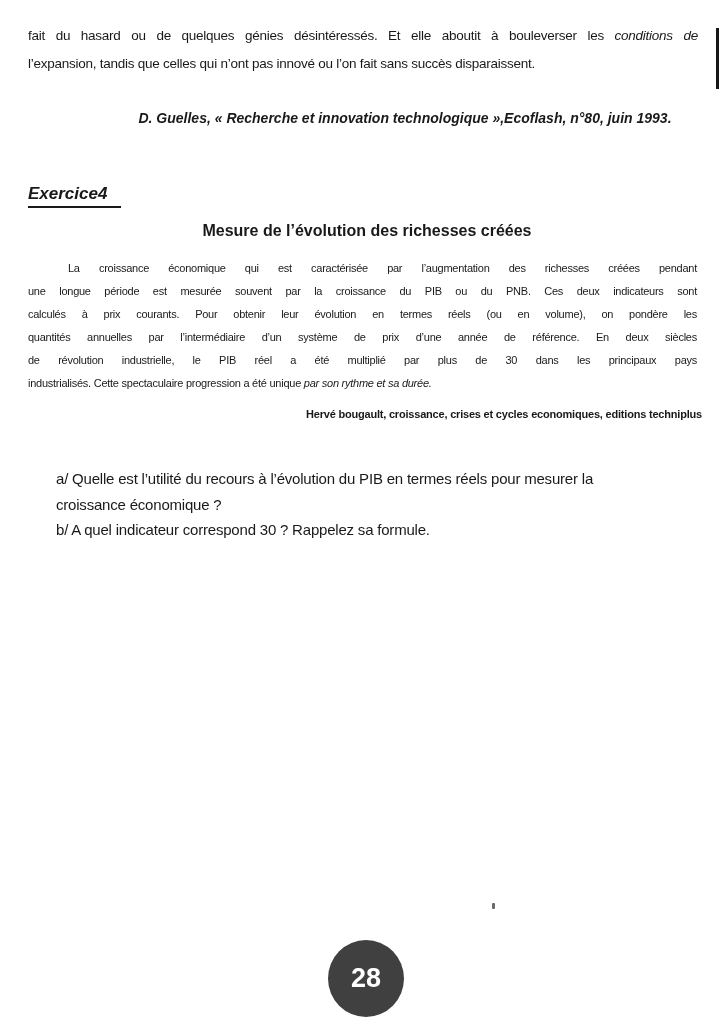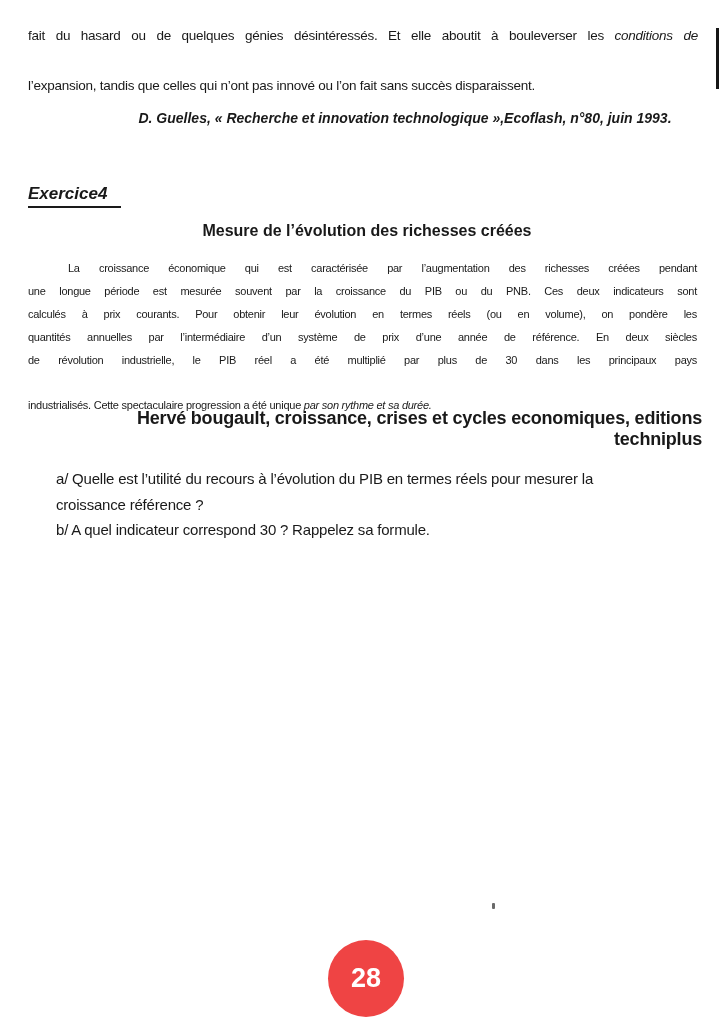--- a/index.html
+++ b/index.html
@@ -13,21 +13,20 @@
     font-family: "Liberation Sans", "DejaVu Sans", sans-serif;
     color: #191919;
   }
   .para-line {
     text-align: justify;
     text-align-last: justify;
   }
   .para-line.last {
     text-align: left;
     text-align-last: left;
-    margin-top: 22px;
   }
   .p1 {
     position: absolute;
     left: 28px; right: 22px; top: 22px;
     font-size: 13.5px;
     letter-spacing: -0.25px;
     line-height: 28px;
   }
   .it { font-style: italic; }
   .citation1 {
@@ -70,21 +69,21 @@
     font-size: 11px;
     letter-spacing: -0.25px;
     line-height: 23px;
   }
   .p2 .indent { text-indent: 40px; }
   .citation2 {
     position: absolute;
     right: 18px; top: 408px;
     left: 100px;
     text-align: right;
-    font-size: 18px;
+    font-size: 11px;
     font-weight: bold;
     letter-spacing: -0.2px;
   }
   .questions {
     position: absolute;
     left: 56px; top: 466px; right: 40px;
     font-size: 15px;
     line-height: 25.5px;
     letter-spacing: -0.2px;
   }
@@ -98,21 +97,21 @@
   .edge-line {
     position: absolute;
     left: 716px; top: 28px;
     width: 3px; height: 61px;
     background: #161616;
   }
   .page-number {
     position: absolute;
     left: 328px; top: 940px;
     width: 76px; height: 77px;
-    background: #ef4444;
+    background: #404040;
     border-radius: 50%;
     display: flex;
     align-items: center;
     justify-content: center;
   }
   .page-number span {
     color: #ffffff;
     font-weight: bold;
     font-size: 27px;
   }
@@ -142,21 +141,21 @@
     <div class="para-line"><span>calculés à prix courants. Pour obtenir leur évolution en termes réels (ou en volume), on pondère les</span></div>
     <div class="para-line"><span>quantités annuelles par l’intermédiaire d’un système de prix d’une année de référence. En deux siècles</span></div>
     <div class="para-line"><span>de révolution industrielle, le PIB réel a été multiplié par plus de 30 dans les principaux pays</span></div>
     <div class="para-line last"><span>industrialisés. Cette spectaculaire progression a été unique </span><span class="it">par son rythme et sa durée.</span></div>
   </div>
 
   <div class="citation2">Hervé bougault, croissance, crises et cycles economiques, editions techniplus</div>
 
   <div class="questions">
     <div>a/ Quelle est l’utilité du recours à l’évolution du PIB en termes réels pour mesurer la</div>
-    <div>croissance référence ?</div>
+    <div>croissance économique ?</div>
     <div>b/ A quel indicateur correspond 30 ? Rappelez sa formule.</div>
   </div>
 
   <div class="speck"></div>
   <div class="edge-line"></div>
 
   <div class="page-number">
     <span>28</span>
   </div>
 

